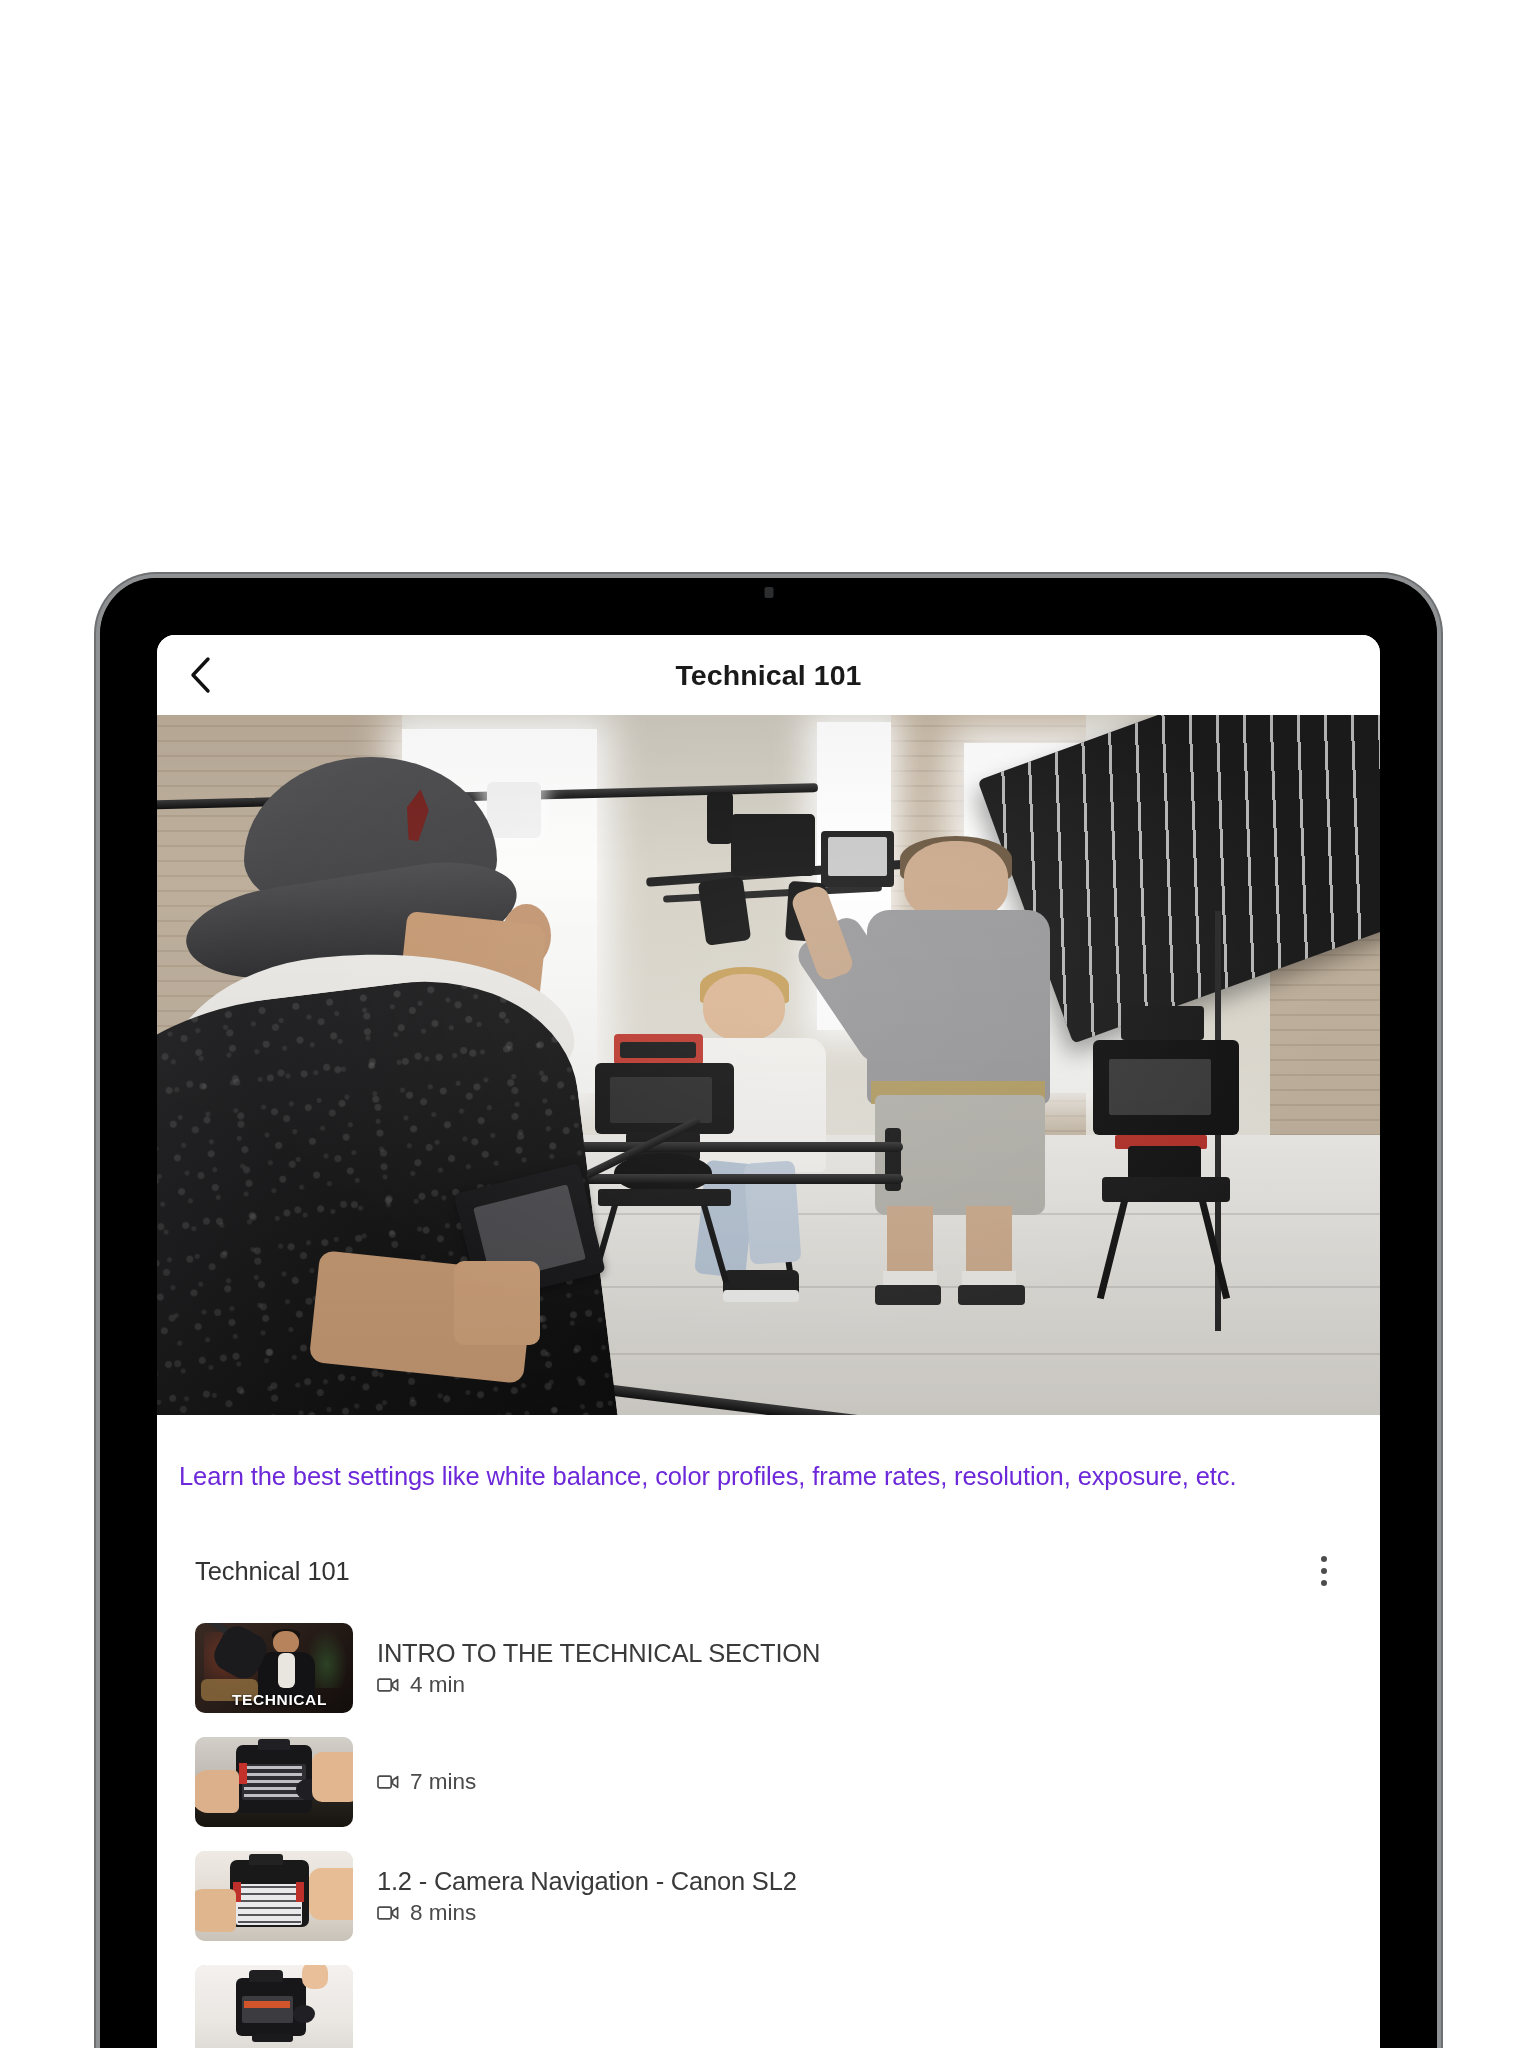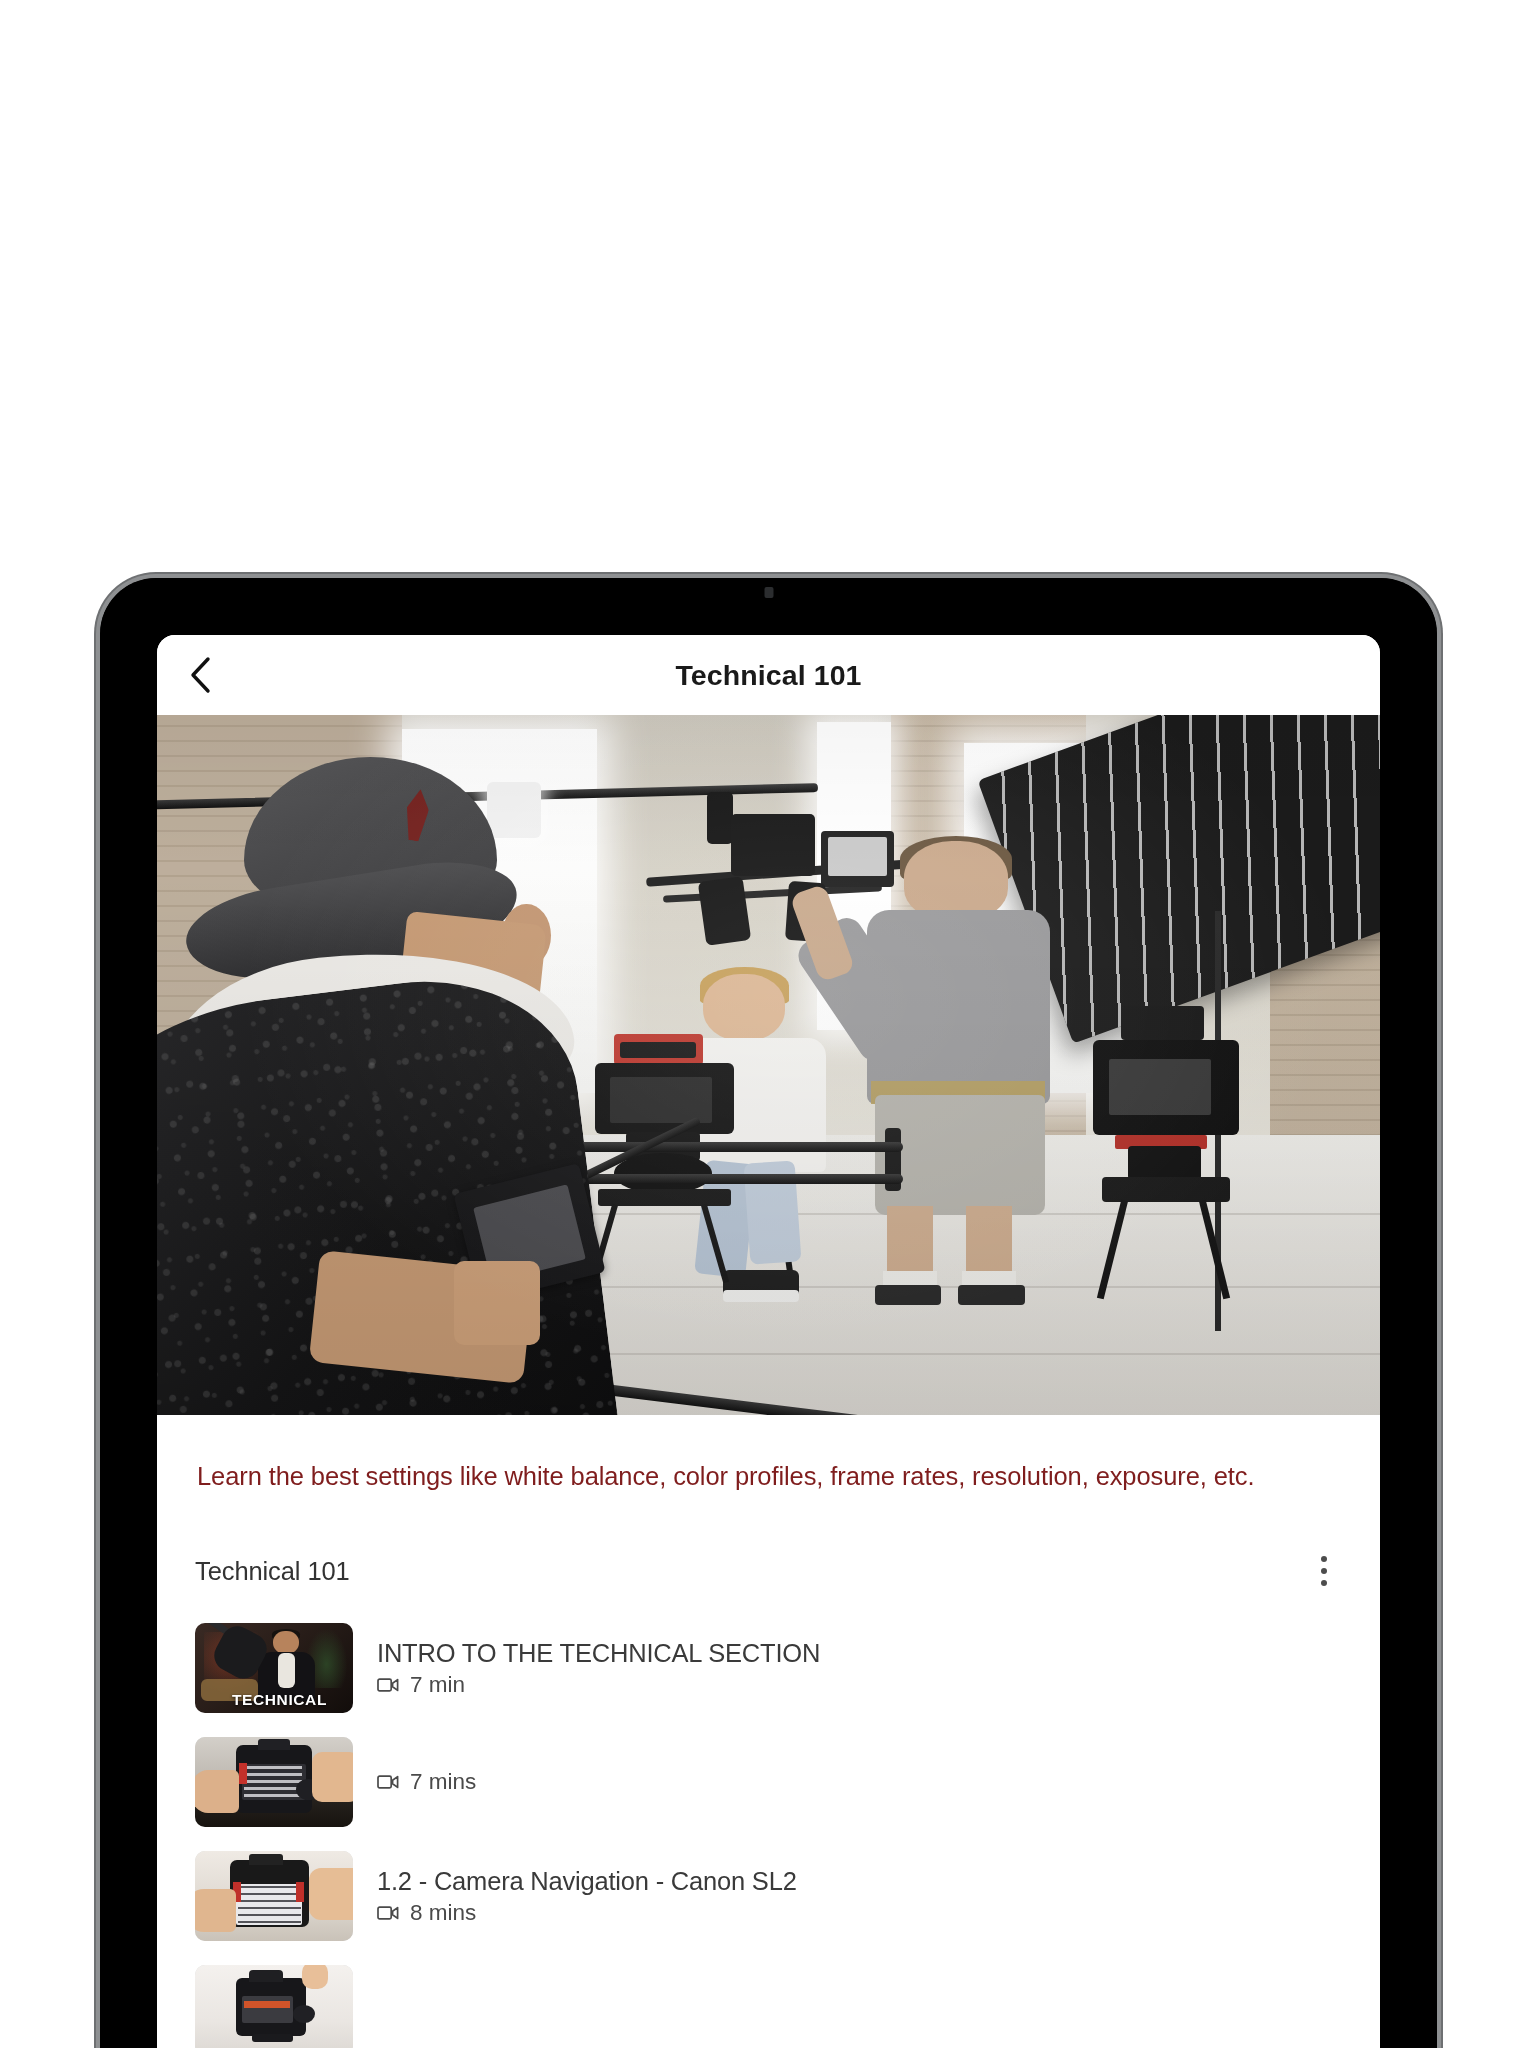--- a/index.html
+++ b/index.html
@@ -394,24 +394,24 @@
   #hero-grade {
     position:absolute; inset:0;
     background:
       radial-gradient(ellipse at 52% 40%, rgba(255,255,255,.10), transparent 62%),
       linear-gradient(180deg, rgba(0,0,0,.04) 0%, rgba(0,0,0,0) 22%, rgba(0,0,0,.10) 100%);
     pointer-events:none;
   }
 
   
   #description {
-    padding: 44px 38px 0 40px;
+    padding: 44px 38px 0 22px;
     font-size: 25.5px;
     line-height: 1.35;
-    color: #7f1d1d;
+    color: #6d28d9;
     letter-spacing: -0.1px;
   }
 
   
   #section-row {
     margin-top: 56px;
     padding: 0 34px 0 38px;
     display: flex;
     align-items: center;
     justify-content: space-between;
@@ -698,21 +698,21 @@
           </div>
           <div class="lesson-meta">
             <div class="lesson-title">INTRO TO THE TECHNICAL SECTION</div>
             <div class="lesson-dur">
               <span>
                 <svg width="22" height="16" viewBox="0 0 22 16" fill="none" aria-hidden="true">
                   <rect x="1" y="2.2" width="13.2" height="11.6" rx="1.6" stroke="#4a4a4a" stroke-width="1.7"></rect>
                   <path d="M15.6 6.2 L20.6 2.6 V13.4 L15.6 9.8 Z" stroke="#4a4a4a" stroke-width="1.7" stroke-linejoin="round"></path>
                 </svg>
               </span>
-              <span>7 min</span>
+              <span>4 min</span>
             </div>
           </div>
         </div>
 
         <div class="lesson-row">
           <div class="thumb">
             <div id="t2-bg"></div>
             <div id="t2-cam"></div>
               <div id="t2-vf"></div>
               <div id="t2-lcd"></div>

